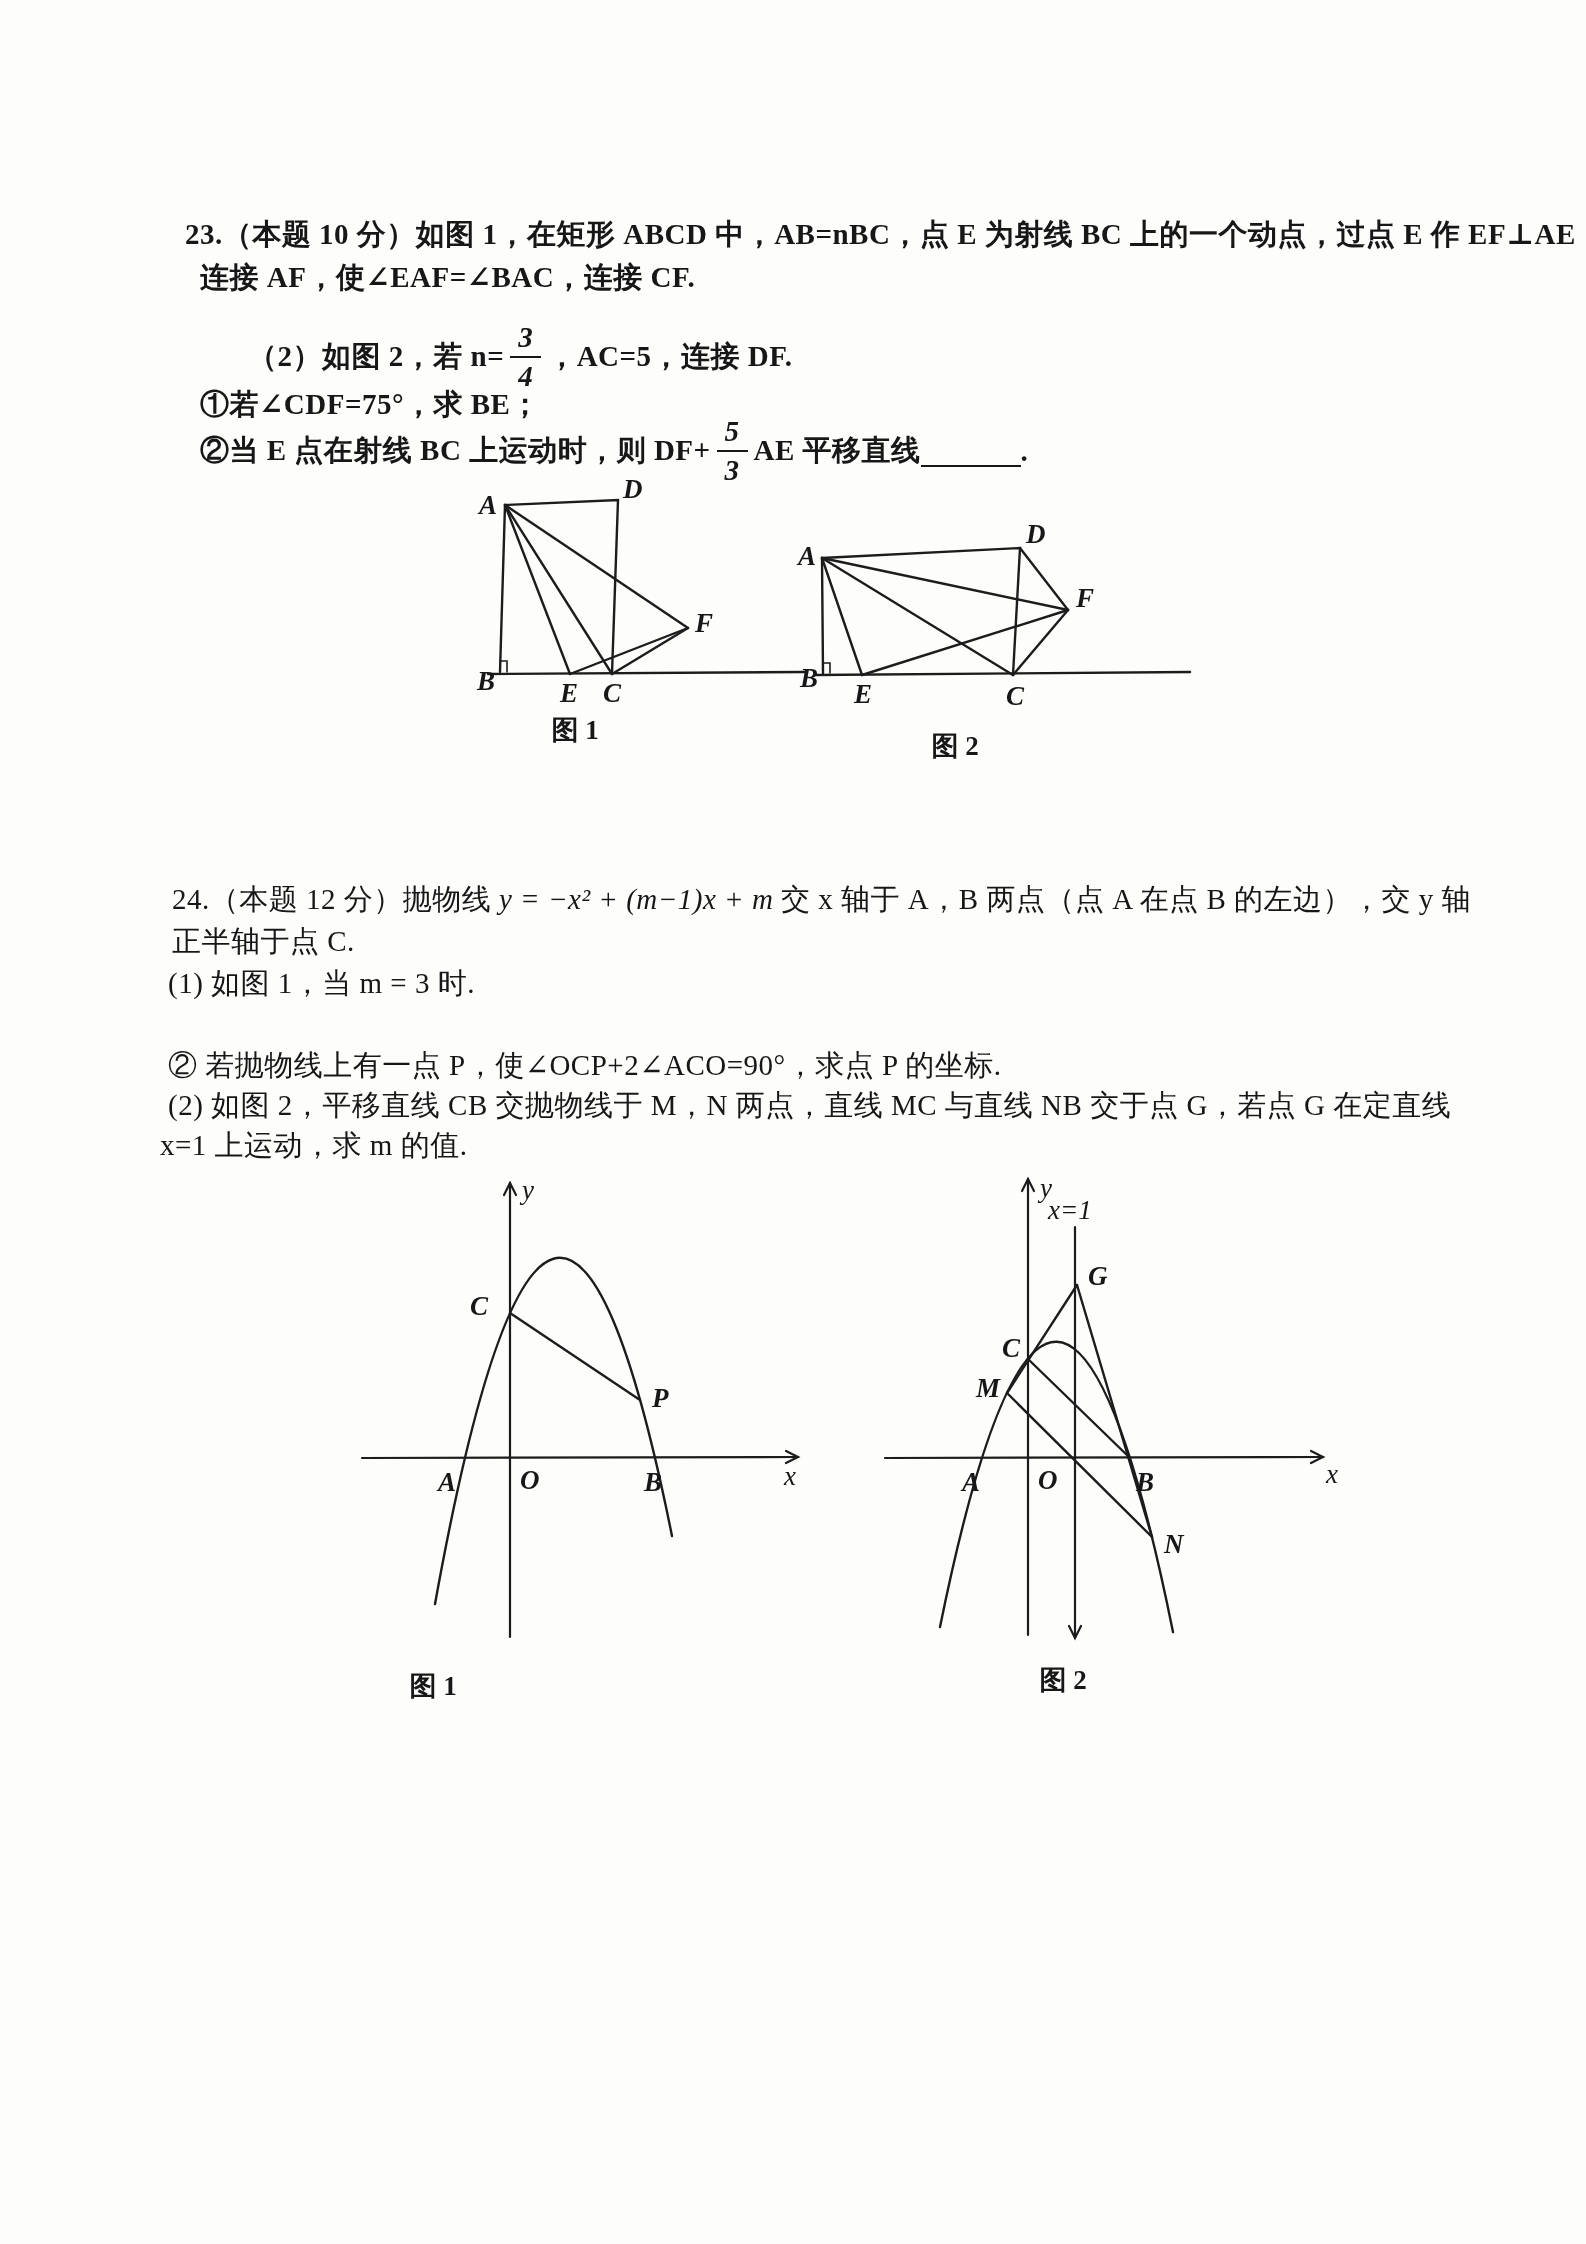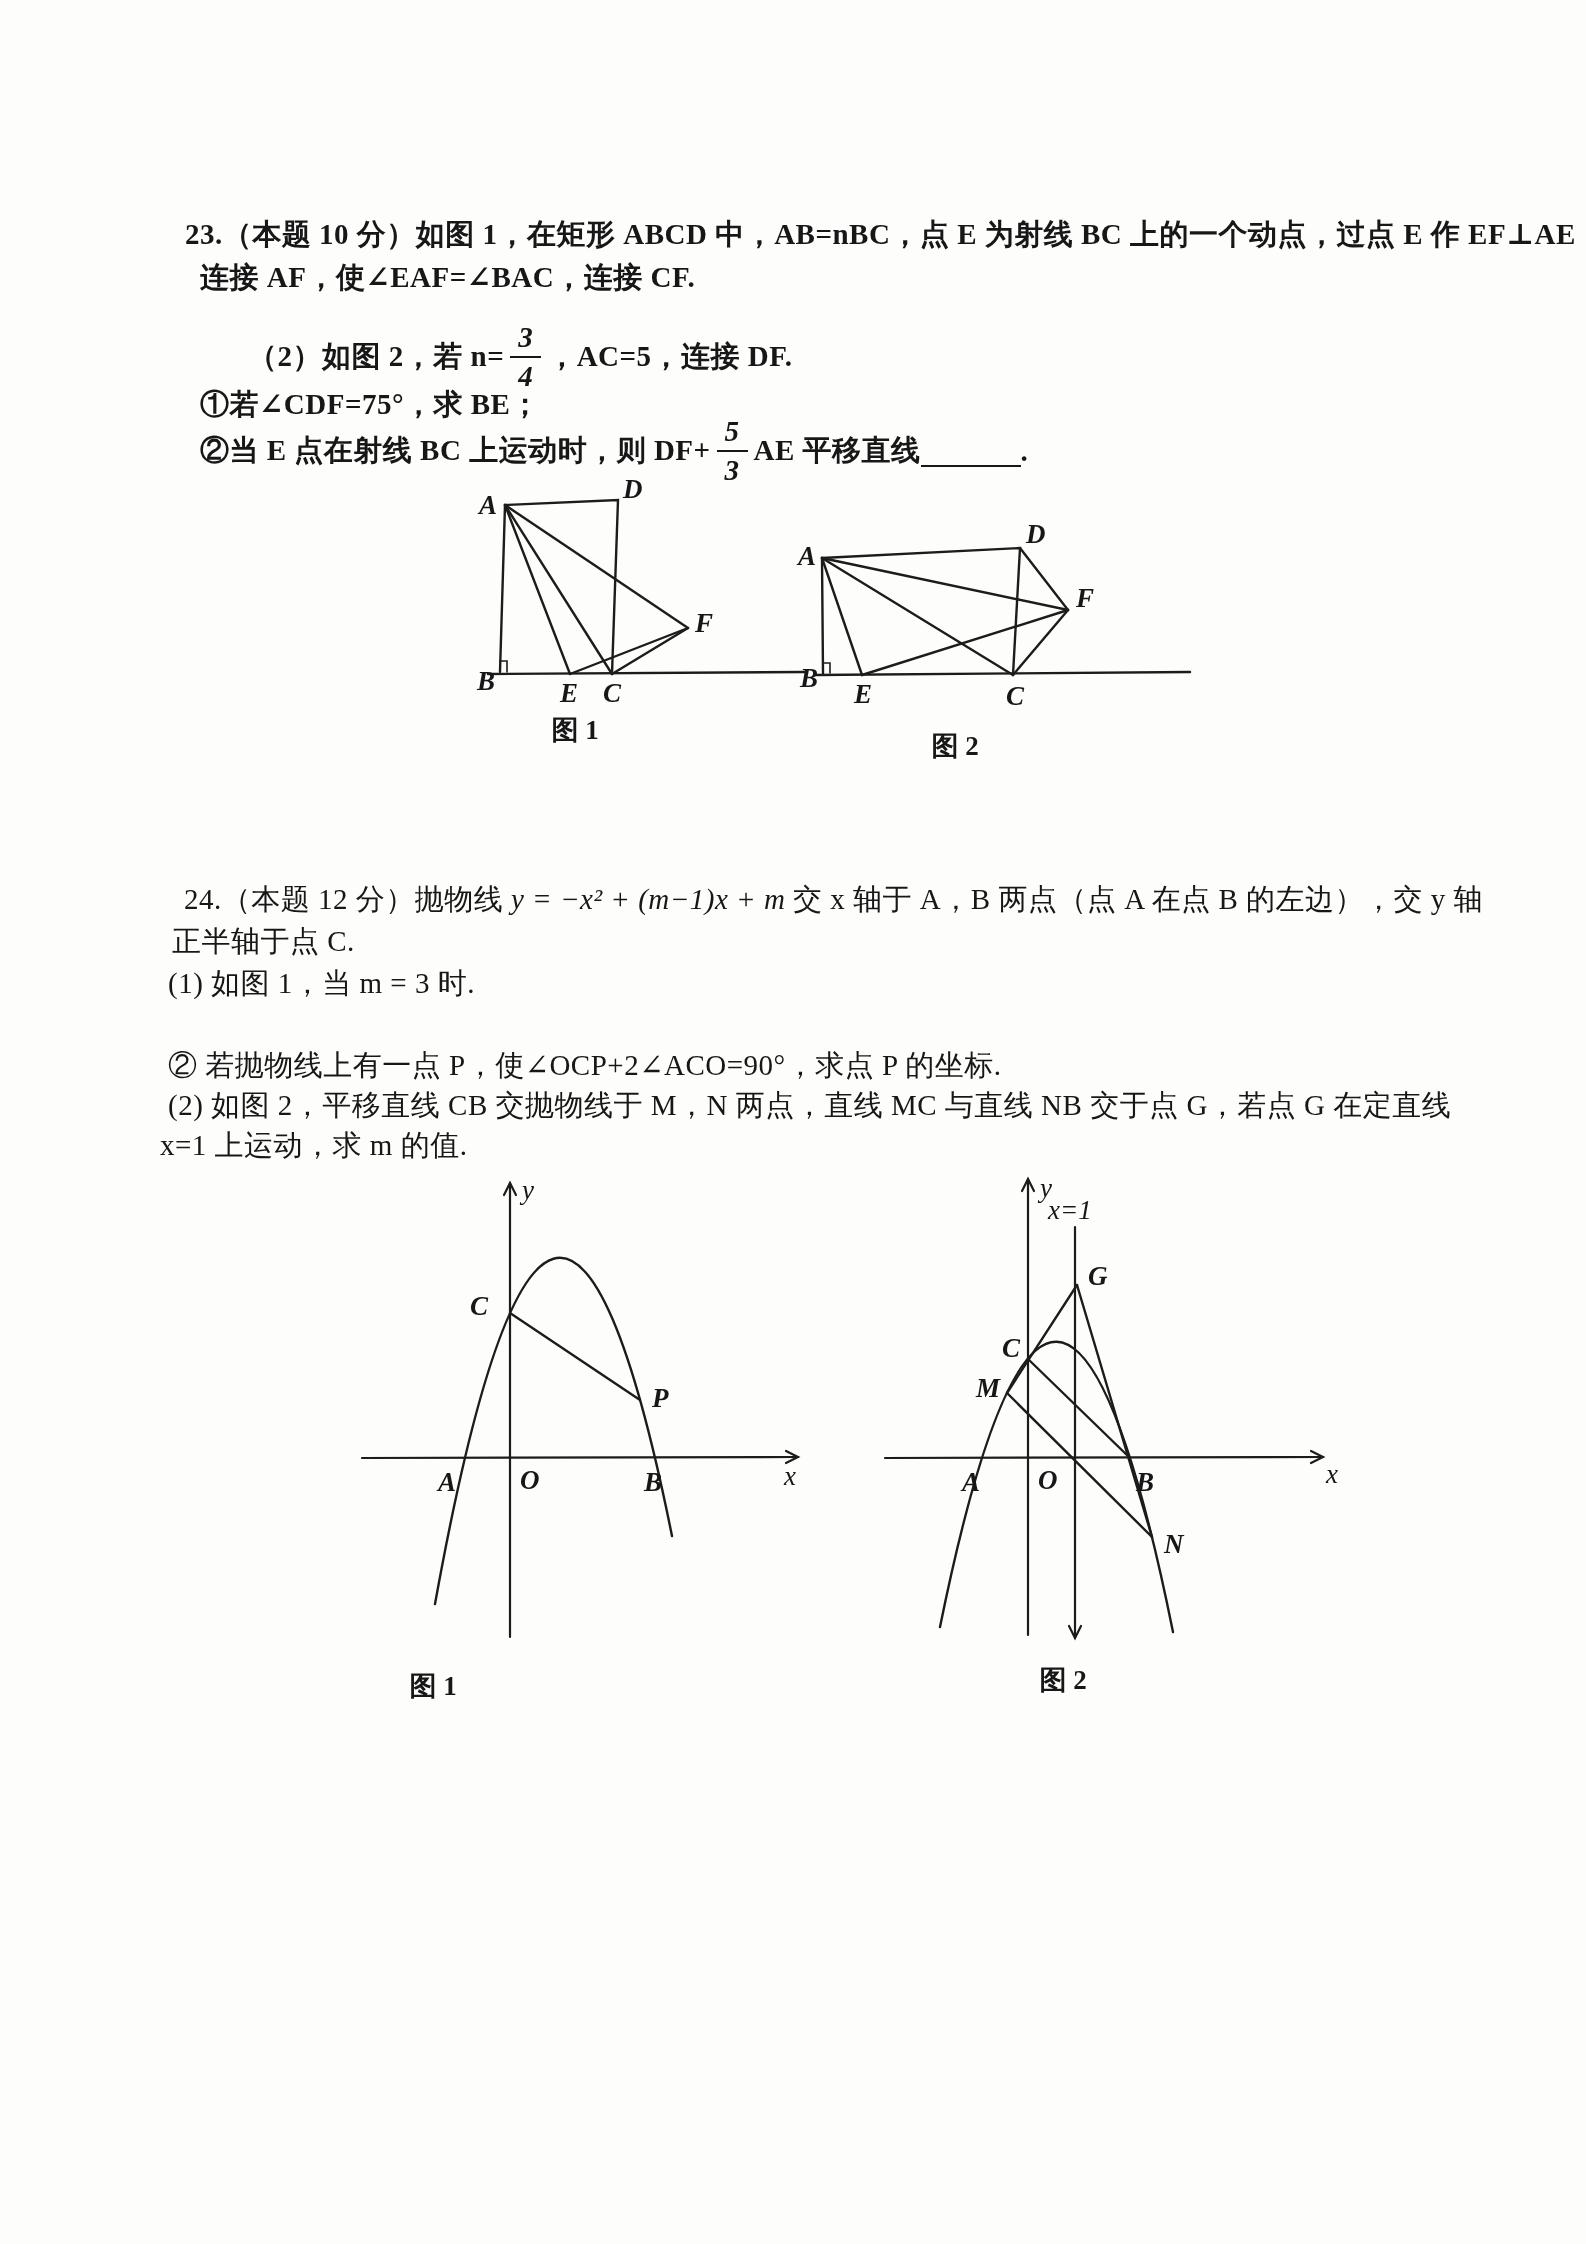--- a/index.html
+++ b/index.html
@@ -82,21 +82,21 @@
     <path class="ln" d="M223,160 L278,95"></path>
     <text class="lbl" x="8" y="50">A</text>
     <text class="lbl" x="236" y="28">D</text>
     <text class="lbl" x="10" y="172">B</text>
     <text class="lbl" x="64" y="188">E</text>
     <text class="lbl" x="216" y="190">C</text>
     <text class="lbl" x="286" y="92">F</text>
   </svg>
   <div class="cap" style="left:910px;top:728px;">图 2</div>
 
-  <div class="tl p24" style="left:184px;top:880px;">
+  <div class="tl p24" style="left:172px;top:880px;">
     <span>24.（本题 12 分）抛物线 </span><span style="font-style:italic;">y = −x² + (m−1)x + m</span><span> 交 x 轴于 A，B 两点（点 A 在点 B 的左边），交 y 轴</span>
   </div>
   <div class="tl p24" style="left:172px;top:922px;">正半轴于点 C.</div>
   <div class="tl p24" style="left:168px;top:964px;">(1) 如图 1，当 m = 3 时.</div>
   <div class="tl p24" style="left:168px;top:1046px;">② 若抛物线上有一点 P，使∠OCP+2∠ACO=90°，求点 P 的坐标.</div>
   <div class="tl p24" style="left:168px;top:1086px;">(2) 如图 2，平移直线 CB 交抛物线于 M，N 两点，直线 MC 与直线 NB 交于点 G，若点 G 在定直线</div>
   <div class="tl p24" style="left:160px;top:1126px;">x=1 上运动，求 m 的值.</div>
 
   <svg style="left:340px;top:1165px;" width="480" height="500" viewBox="0 0 480 500">
     <path class="ax" d="M22,293 L458,292"></path>

